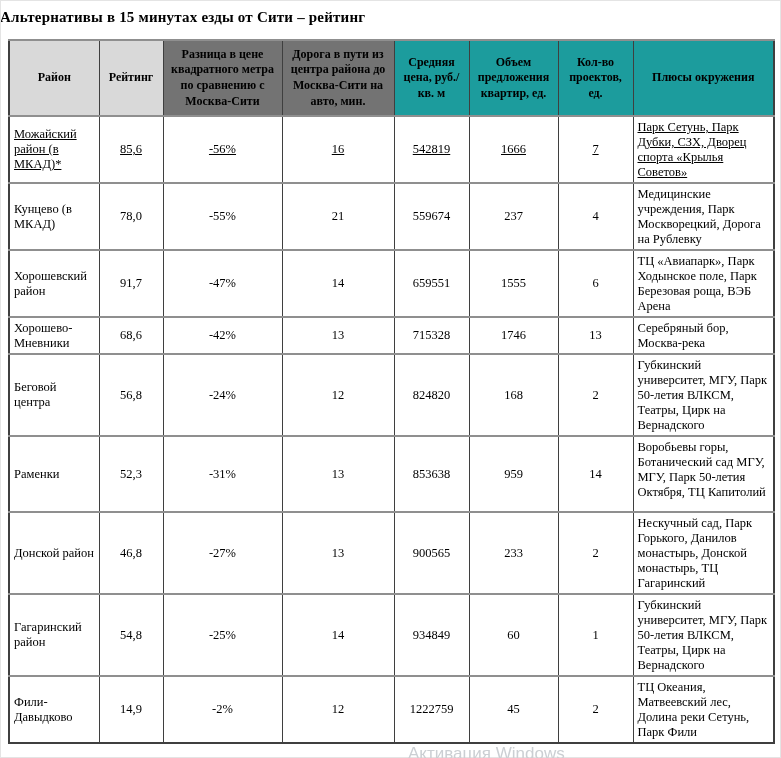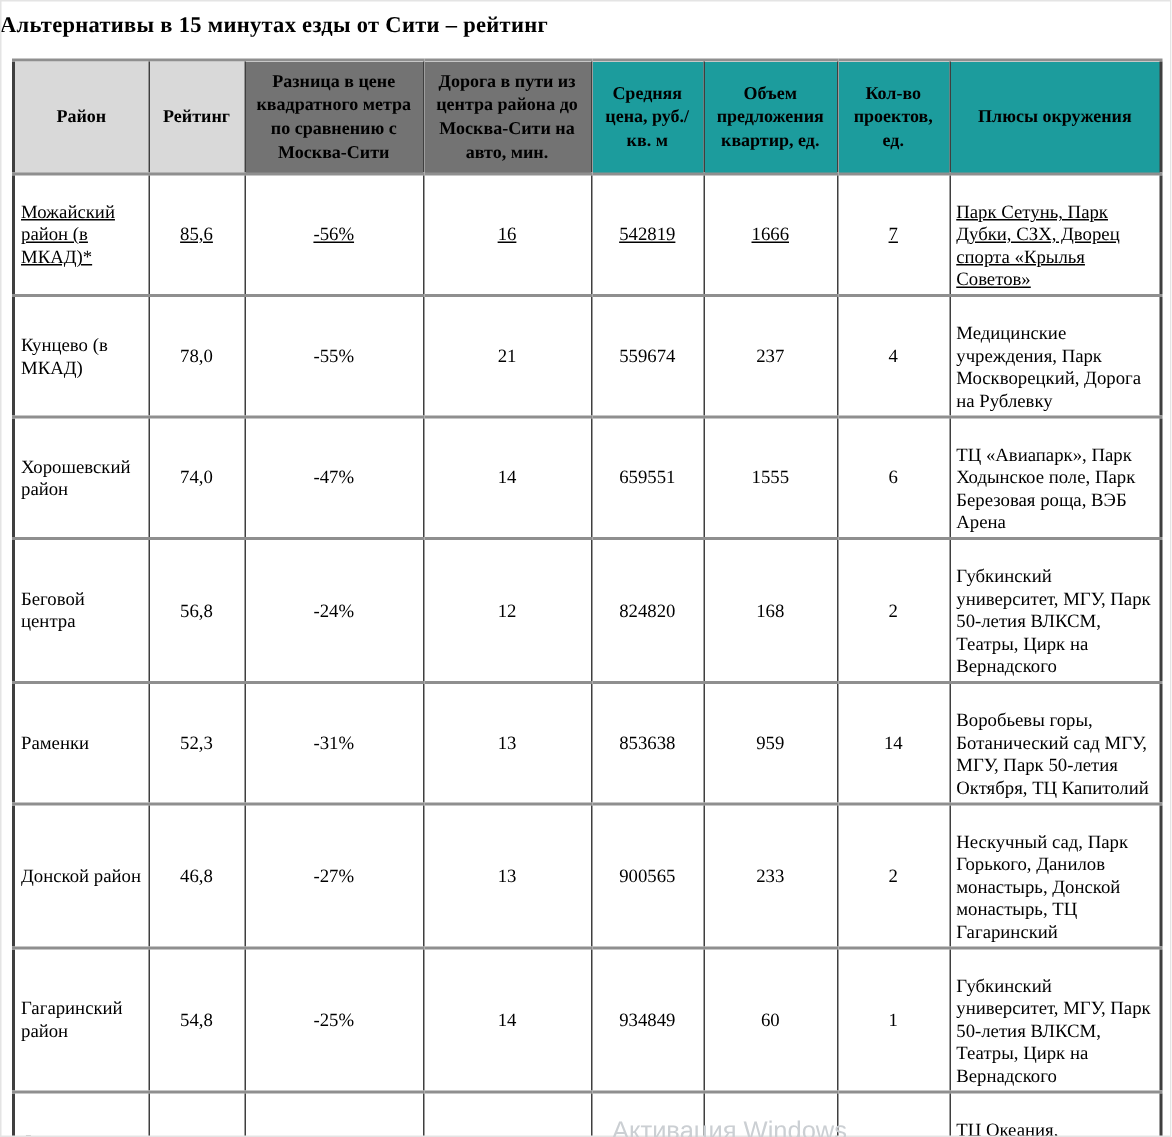--- a/index.html
+++ b/index.html
@@ -56,21 +56,21 @@
   th.gray  { background: var(--header-gray); }
   th.white { background: #737373; margin-left: 12px; }
   th.teal  { background: var(--header-teal); margin-left: 45px; }
   td {
     font-size: 12.5px;
     line-height: 1.2;
     text-align: center;
     vertical-align: middle;
   }
   td.left { text-align: left; }
-  td.top  { vertical-align: top; padding-top: 17px; }
+  td.top  { vertical-align: top; padding-top: 3px; }
   tbody tr:nth-child(1) { height: 64px; text-decoration: underline; }
   tbody tr:nth-child(2) { height: 64px; }
   tbody tr:nth-child(3) { height: 56px; }
   tbody tr:nth-child(4) { height: 37px; }
   tbody tr:nth-child(5) { height: 76px; }
   tbody tr:nth-child(6) { height: 76px; }
   tbody tr:nth-child(7) { height: 76px; }
   tbody tr:nth-child(8) { height: 76px; }
   tbody tr:nth-child(9) { height: 62px; }
   .footnotes {
@@ -135,27 +135,37 @@
         <td>78,0</td>
         <td>-55%</td>
         <td>21</td>
         <td>559674</td>
         <td>237</td>
         <td>4</td>
         <td class="left top">Медицинские учреждения, Парк Москворецкий, Дорога на Рублевку</td>
       </tr>
       <tr>
         <td class="left">Хорошевский район</td>
-        <td>74,0</td>
+        <td>91,7</td>
         <td>-47%</td>
         <td>14</td>
         <td>659551</td>
         <td>1555</td>
         <td>6</td>
         <td class="left top">ТЦ «Авиапарк», Парк Ходынское поле, Парк Березовая роща, ВЭБ Арена</td>
+      </tr>
+      <tr>
+        <td class="left">Хорошево-Мневники</td>
+        <td>68,6</td>
+        <td>-42%</td>
+        <td>13</td>
+        <td>715328</td>
+        <td>1746</td>
+        <td>13</td>
+        <td class="left top">Серебряный бор, Москва-река</td>
       </tr>
       <tr>
         <td class="left">Беговой центра</td>
         <td>56,8</td>
         <td>-24%</td>
         <td>12</td>
         <td>824820</td>
         <td>168</td>
         <td>2</td>
         <td class="left top">Губкинский университет, МГУ, Парк 50-летия ВЛКСМ, Театры, Цирк на Вернадского</td>

